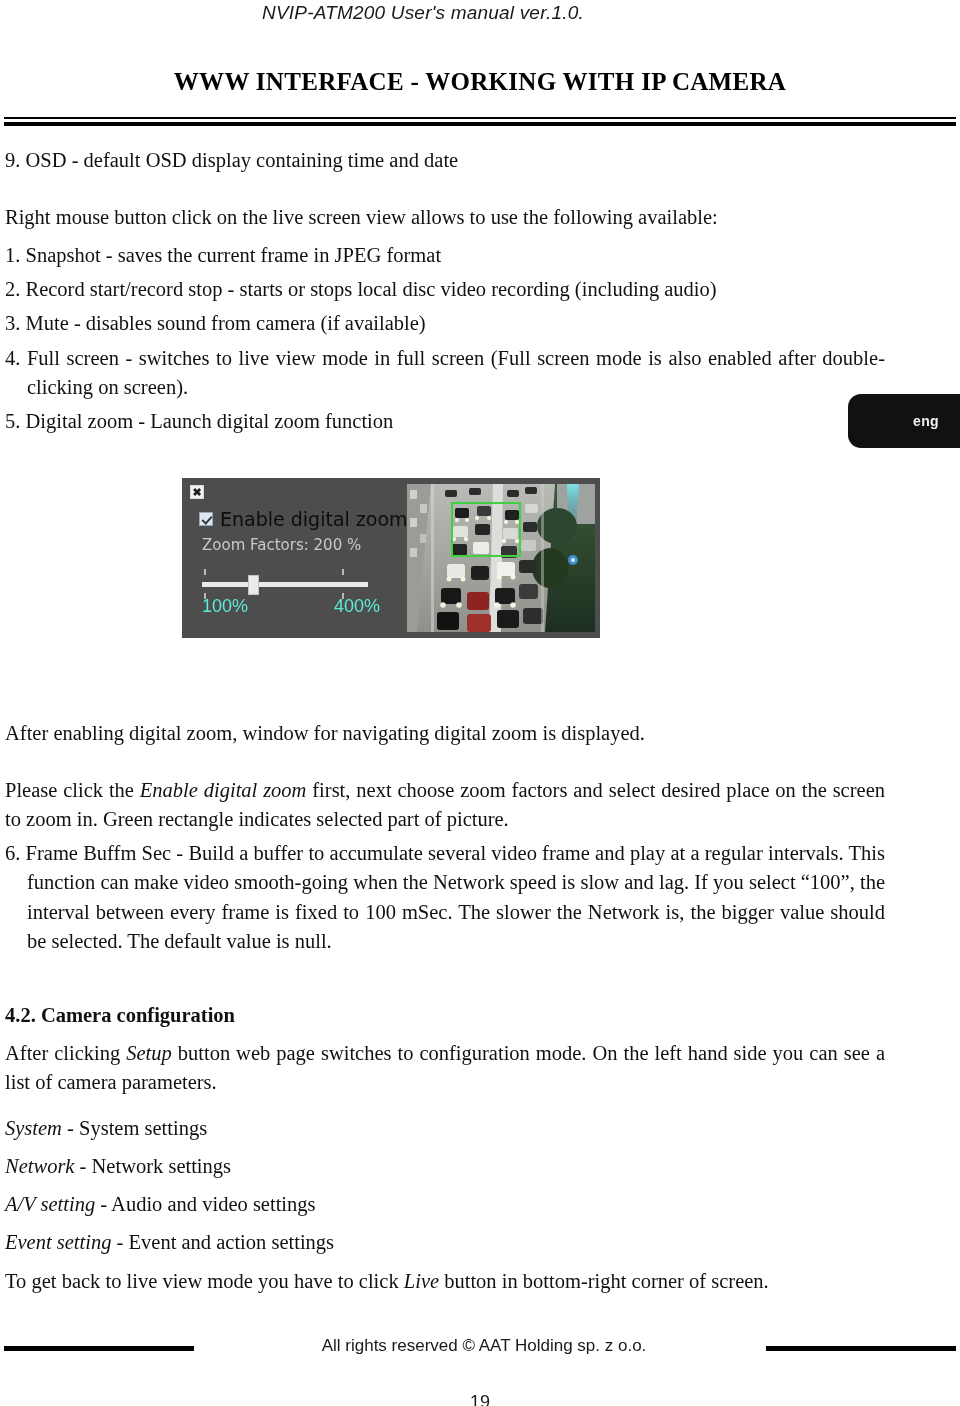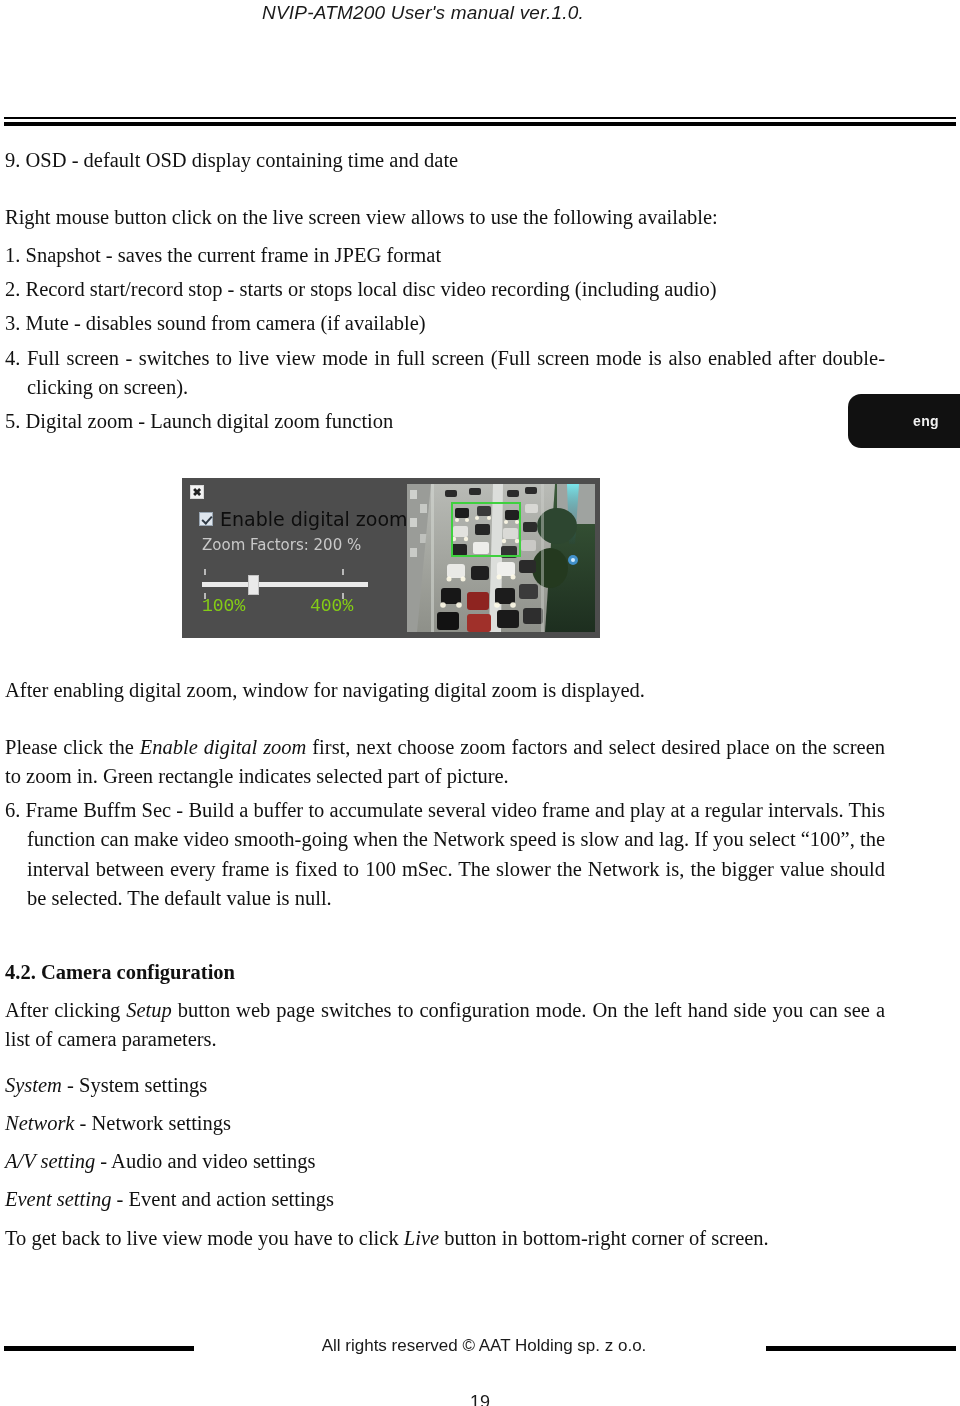--- a/index.html
+++ b/index.html
@@ -223,26 +223,26 @@
     top: 6px;
     width: 11px;
     height: 20px;
     background: #eaeaea;
     border: 1px solid #c4c4c4;
     box-sizing: border-box;
   }
   .slider-min, .slider-max {
     position: absolute;
     top: 118px;
-    font-family: Liberation Mono, monospace;
+    font-family: Liberation Sans, sans-serif;
     font-size: 18px;
-    color: #84cc16;
+    color: #5eead4;
   }
   .slider-min { left: 20px; }
-  .slider-max { left: 128px; text-align: center; }
+  .slider-max { left: 152px; text-align: center; }
 
   
   .preview {
     position: absolute;
     left: 225px;
     top: 6px;
     width: 188px;
     height: 148px;
     overflow: hidden;
     background: #26292b;
@@ -295,20 +295,21 @@
     color: #1a1a1a;
   }
 </style>
 </head>
 <body>
 
 <div class="page">
 
   <div class="doc-header">NVIP-ATM200 User's manual ver.1.0.</div>
 
+  <div class="doc-title">WWW INTERFACE - WORKING WITH IP CAMERA</div>
 
   <div class="rule-wrap">
     <div class="rule-thin"></div>
     <div class="rule-gap"></div>
     <div class="rule-thick"></div>
   </div>
 
   <div class="eng-tab">
     <span>eng</span>
   </div>
@@ -448,21 +449,21 @@
           <circle cx="90" cy="121" r="2.8"></circle>
             <circle cx="106" cy="121" r="2.8"></circle>
         </g>
         <rect x="24" y="0" width="3" height="148" fill="#d6d8d4" opacity="0.55"></rect>
         <rect x="134" y="0" width="3" height="148" fill="#cfd1cd" opacity="0.45"></rect>
       </svg>
       <div class="sel-rect"></div>
     </div>
   </div>
 
-  <div class="content" style="top:676px;">
+  <div class="content" style="top:719px;">
 
     <p class="line">After enabling digital zoom, window for navigating digital zoom is displayed.</p>
 
     <div class="gap-lg"></div>
 
     <p class="line justify"><span>Please click the </span><span class="ital">Enable digital zoom</span><span> first, next choose zoom factors and select desired place on the screen  to zoom in. Green rectangle indicates selected part of picture.</span></p>
 
     <div class="gap-xs"></div>
 
     <p class="line justify hang">6. Frame Buffm Sec - Build a buffer to accumulate several video frame and play at a regular intervals. This function can make video smooth-going when the Network speed is slow and lag. If you select “100”, the interval between every frame is fixed to 100 mSec. The slower the Network is, the bigger value should be selected. The default value is null.</p>

